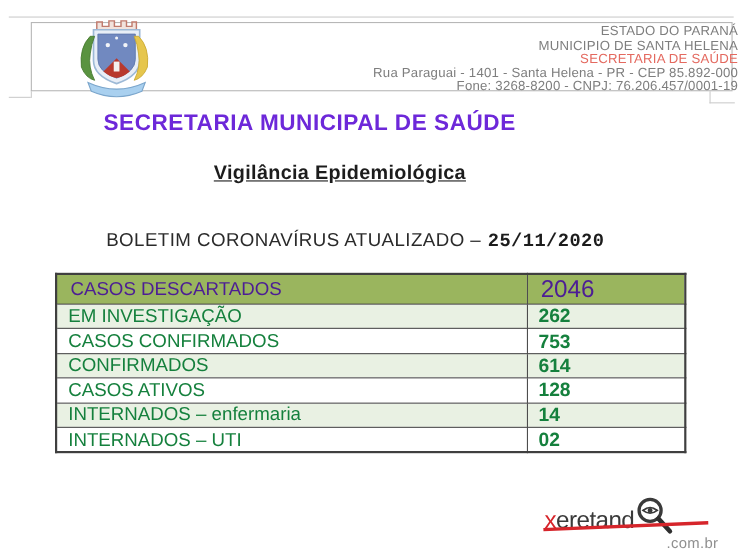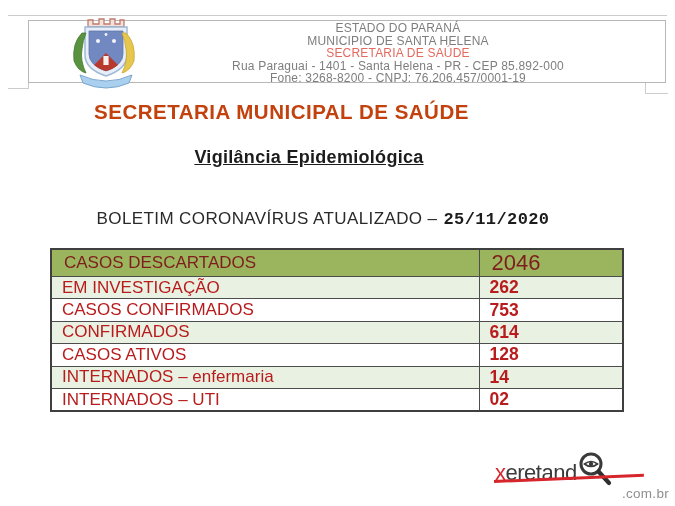--- a/index.html
+++ b/index.html
@@ -13,69 +13,69 @@
   .stub-left-v{position:absolute;left:28px;top:82px;height:7px;border-left:1px solid #cccccc;}
   .stub-right-v{position:absolute;left:645px;top:82px;height:12px;border-left:1px solid #cccccc;}
   .stub-right-h{position:absolute;left:645px;top:93px;width:23px;border-top:1px solid #cccccc;}
 
   .header-box{
     position:absolute;left:28px;top:20px;width:636px;height:61px;
     border:1px solid #b7b7b7;background:#fff;
   }
   .crest{position:absolute;left:58px;top:13px;width:92px;height:78px;}
   .header-text{
-    position:absolute;left:125px;top:22px;width:546px;text-align:center;
+    position:absolute;left:125px;top:22px;width:546px;text-align:right;
     font-size:12px;line-height:12.6px;color:#7e7e7e;letter-spacing:0.2px;
   }
   .header-text .dept{color:#e4695f;}
 
   .title-main{
     position:absolute;left:0;top:100px;width:563px;text-align:center;
-    font-size:20.5px;font-weight:bold;color:#c2410c;letter-spacing:0.5px;
+    font-size:20.5px;font-weight:bold;color:#6d28d9;letter-spacing:0.5px;
   }
   .title-sub{
     position:absolute;left:0;top:147px;width:618px;text-align:center;
     font-size:18px;font-weight:bold;color:#1c1c1c;letter-spacing:0.3px;text-decoration:underline;
   }
   .bulletin{
     position:absolute;left:0;top:209px;width:646px;text-align:center;
     font-size:17px;color:#2a2a2a;letter-spacing:0.4px;
   }
   .bulletin .date{font-weight:bold;margin-left:6px;color:#1c1c1c;font-family:Liberation Mono, monospace;}
 
   table.data-table{
     position:absolute;left:50px;top:248px;width:572px;
     border-collapse:collapse;border:2px solid #3f3f3f;table-layout:fixed;
   }
   .data-table td{
     border:1px solid #4d4d4d;height:21.4px;padding:0 6px 0 10px;
-    font-size:17px;color:#b91c1c;white-space:nowrap;overflow:hidden;vertical-align:middle;
+    font-size:17px;color:#15803d;white-space:nowrap;overflow:hidden;vertical-align:middle;
   }
   .data-table td.val{font-weight:bold;font-size:17.5px;}
   .data-table col.c-label{width:428px;}
   .data-table col.c-value{width:144px;}
-  .data-table tr.row-green td{background:#9ab55e;color:#7f1d1d;padding-left:12px;}
+  .data-table tr.row-green td{background:#9ab55e;color:#4c1d95;padding-left:12px;}
   .data-table tr.row-green td.val{font-weight:normal;font-size:22px;}
   .data-table tr.row-alt td{background:#e9f1e3;}
   .data-table tr.row-white td{background:#ffffff;margin-left:20px;}
 
   
   .wm{position:absolute;left:492px;top:449px;width:180px;height:55px;}
   .wm-text{
     position:absolute;left:3px;top:2px;font-size:22px;letter-spacing:-0.5px;
     color:#3a3a3a;line-height:30px;white-space:nowrap;
   }
   .wm-x{color:#d6252b;}
   .wm-o-svg{display:inline-block;vertical-align:-7px;margin-left:1px;}
   .wm-line{
     position:absolute;left:2px;top:31px;width:150px;height:2.6px;background:#d6252b;
     transform:rotate(-2.4deg);transform-origin:left center;
   }
   .wm-domain{
-    position:absolute;right:3px;top:37px;font-size:13.5px;color:#8f8f8f;letter-spacing:0.3px;
+    position:absolute;right:19px;top:37px;font-size:13.5px;color:#8f8f8f;letter-spacing:0.3px;
   }
 </style>
 </head>
 <body>
 
 <div class="page">
 
   <div class="topline"></div>
   <div class="stub-left-h"></div>
   <div class="stub-left-v"></div>

